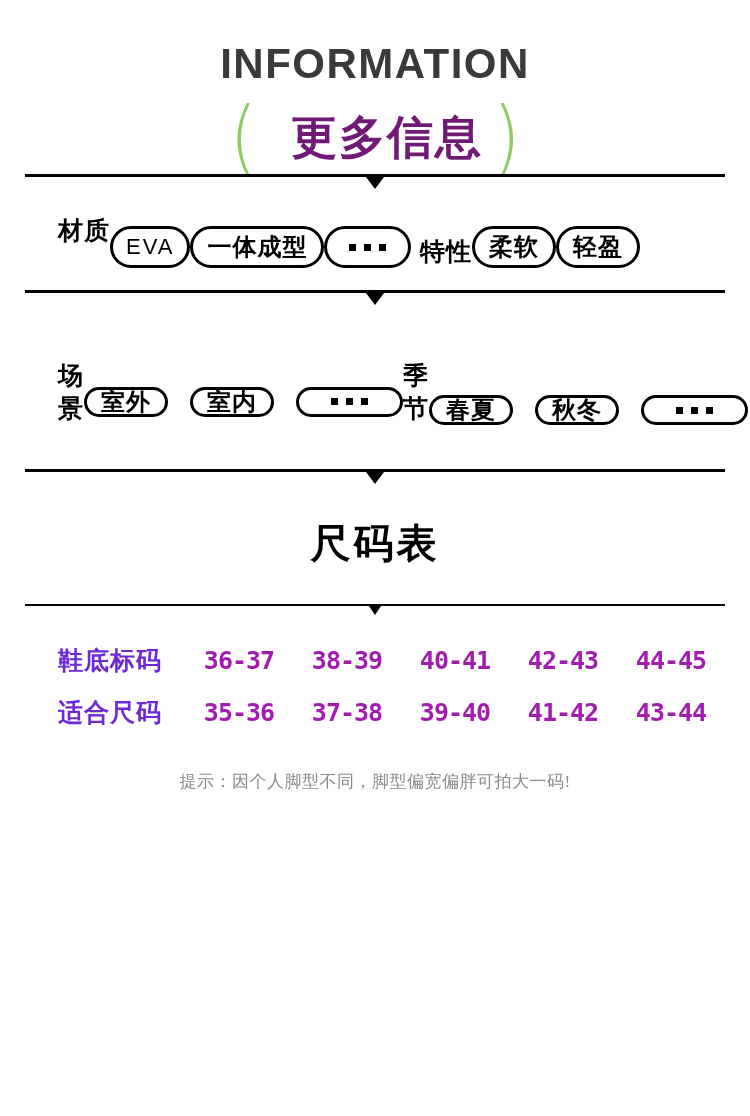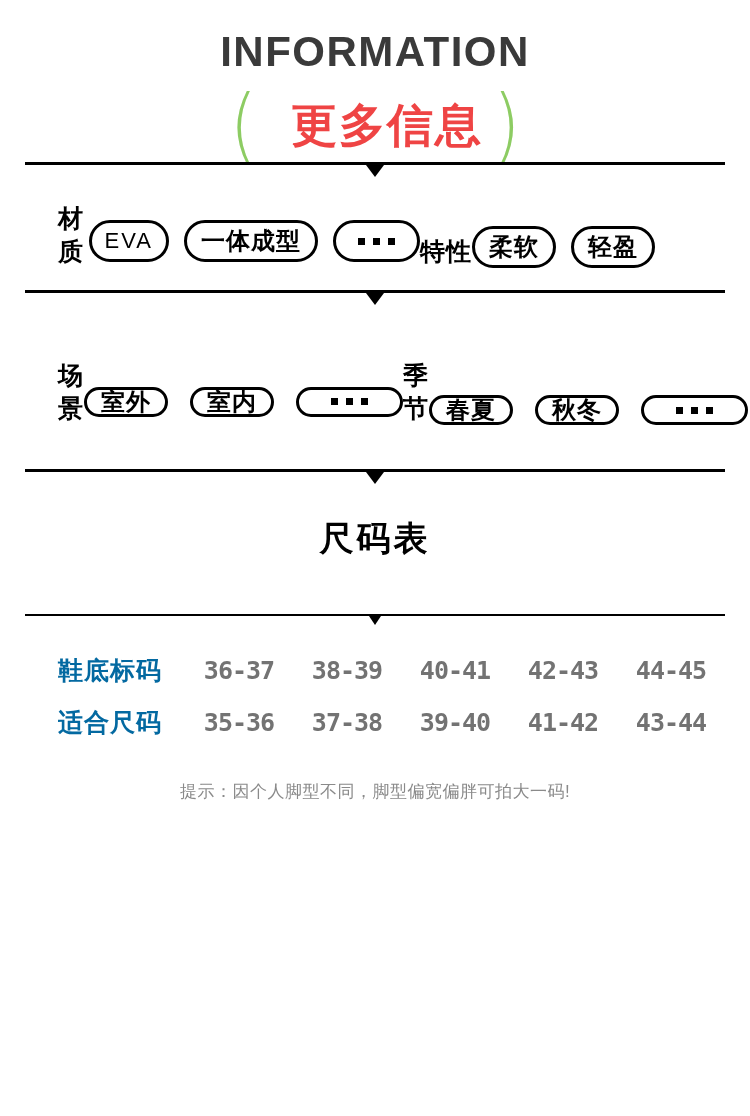--- a/index.html
+++ b/index.html
@@ -10,21 +10,21 @@
   body {
     width: 750px;
     height: 1116px;
     position: relative;
     font-family: "Liberation Sans", "DejaVu Sans", sans-serif;
     overflow: hidden;
   }
 
   
   .header {
-    padding-top: 28px;
+    padding-top: 40px;
     text-align: center;
   }
   .header-title {
     font-size: 42px;
     font-weight: bold;
     letter-spacing: 1.5px;
     color: #3a3a3a;
     line-height: 1.15;
   }
   .header-sub {
@@ -40,21 +40,21 @@
     font-size: 70px;
     font-weight: 300;
     line-height: 1;
     font-family: "DejaVu Sans", sans-serif;
     transform: scaleY(1.18);
     display: inline-block;
   }
   .header-sub-text {
     font-size: 46px;
     font-weight: bold;
-    color: #ef4444;
+    color: #701a75;
     letter-spacing: 2px;
     line-height: 1;
     margin-left: 24px;
   }
 
   
   .divider {
     position: relative;
     width: 700px;
     margin: 0 auto;
@@ -133,78 +133,78 @@
   .tag.dots .dot {
     width: 7px;
     height: 7px;
     background: #000;
     display: inline-block;
     margin: 0 4px;
   }
 
   
   .sec1 { padding-top: 37px; padding-bottom: 22px; }
-  .sec1 .tag-row { margin-top: 12px; gap: 15px; }
+  .sec1 .tag-row { margin-top: 12px; }
   .sec2 { padding-top: 66px; padding-bottom: 44px; }
   .sec2 .tag-row { margin-top: 19px; gap: 22px; }
   .sec2 .tag { height: 30px; }
   .sec2 .tag.dots { padding: 0 28px; }
 
   
   .size-title {
     text-align: center;
-    font-size: 34px;
+    font-size: 40px;
     font-weight: bold;
     color: #000;
     letter-spacing: 3px;
     padding-top: 44px;
-    padding-bottom: 52px;
+    padding-bottom: 33px;
   }
   .size-table {
     width: 700px;
     margin: 0 auto;
     padding-top: 28px;
   }
   .size-row {
     display: flex;
     align-items: center;
     height: 52px;
   }
   .size-row-label {
     width: 160px;
     padding-left: 33px;
     box-sizing: border-box;
     font-size: 25px;
     font-weight: bold;
-    color: #0369a1;
+    color: #6d28d9;
     letter-spacing: 1px;
   }
   .size-cells {
     flex: 1;
     display: flex;
   }
   .size-cell {
     flex: 1;
     text-align: center;
     font-size: 25px;
     font-weight: bold;
-    color: #737373;
+    color: #a21caf;
     font-family: "DejaVu Sans Mono", "Liberation Mono", monospace;
     letter-spacing: -1px;
   }
 
   
   .notes {
     text-align: center;
     padding-top: 26px;
   }
   .note-line {
     font-size: 17px;
     color: #8a8a8a;
-    font-family: Liberation Sans, sans-serif;
+    font-family: Liberation Serif, serif;
     line-height: 2.1;
     letter-spacing: 0.5px;
   }
 </style>
 </head>
 <body>
 
 <div class="header">
   <div class="header-title">INFORMATION</div>
   <div class="header-sub">

